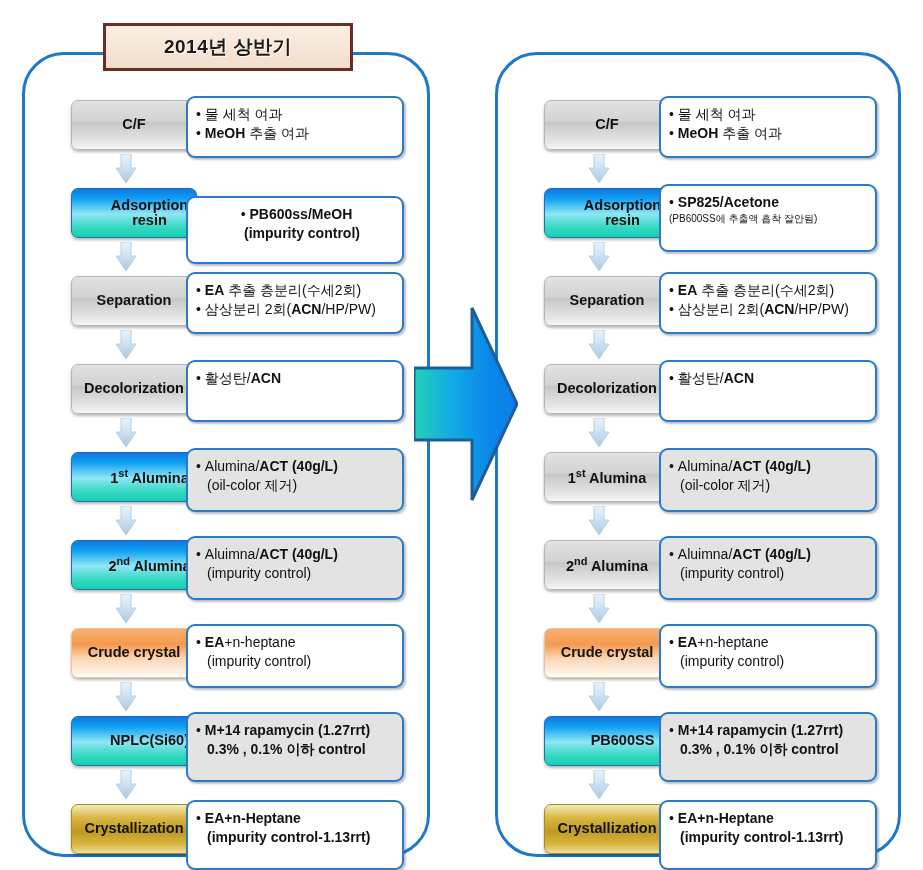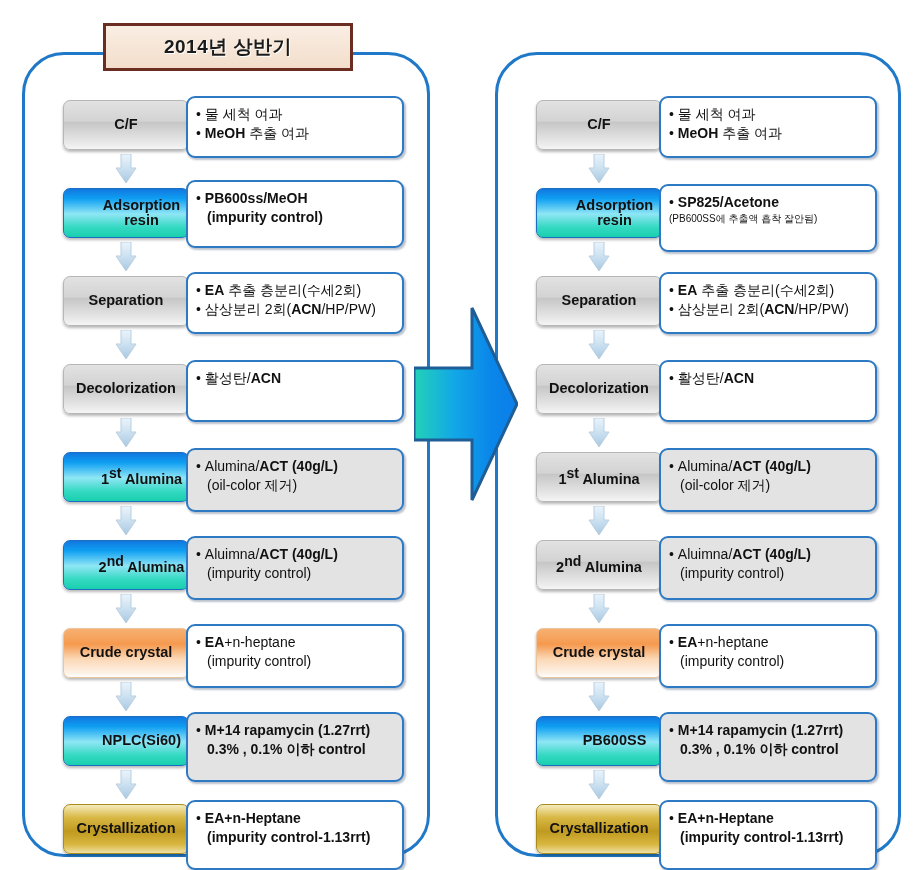--- a/index.html
+++ b/index.html
@@ -29,27 +29,27 @@
   
   .steps-col{position:absolute;width:126px;}
   .notes-col{position:absolute;width:218px;}
   #steps-left {left:63px;  top:100px;}
   #notes-left {left:186px; top:96px;}
   #steps-right{left:536px; top:100px;}
   #notes-right{left:659px; top:96px;}
 
   
   .step-wrap{position:relative;height:88px;}
-  .step{position:absolute;left:0;top:0;width:126px;height:50px;
+  .step{position:absolute;left:8px;top:0;width:126px;height:50px;
         box-sizing:border-box;border-radius:7px;
         display:flex;align-items:center;justify-content:center;
         font-size:14.5px;font-weight:bold;color:#111111;
         text-align:center;line-height:1.05;
         box-shadow:0 2px 3px rgba(0,0,0,.28);}
-  .step sup{font-size:14px;vertical-align:super;font-weight:bold;}
+  .step sup{font-size:11px;vertical-align:super;font-weight:bold;}
 
   .step.gray{
         background:linear-gradient(180deg,#e2e2e2 0%,#d3d3d3 42%,#c6c6c6 44%,#ededed 92%,#f6f6f6 100%);
         border:1px solid #b6b6b6;}
   .step.blue{
         background:linear-gradient(180deg,#1277e0 0%,#0e9ff2 20%,#8fe6f5 52%,#34d9c2 80%,#19cfae 100%);
         border:1.5px solid #1c6fc0;padding-left:31px;}
   .step.orange{
         background:linear-gradient(180deg,#f7b072 0%,#f59a4f 32%,#fbd7b4 62%,#fdf2e7 92%,#ffffff 100%);
         border:1px solid #e9c49c;}
@@ -211,21 +211,21 @@
         <div class="step gold">
           <span>Crystallization</span>
         </div>
       </div>
     </div>
   <div class="notes-col" id="notes-left">
       <div class="note white" style="top: 0px; height: 62px;">
         <span class="li"><span>•&nbsp;</span><span>물 세척 여과</span></span>
         <span class="li"><span>•&nbsp;</span><span class="b">MeOH</span><span> 추출 여과</span></span>
       </div>
-      <div class="note white" style="top: 84px; height: 68px;">
+      <div class="note white" style="top: 100px; height: 68px; text-align: center;">
         <span class="li"><span>•&nbsp;</span><span class="b">PB600ss/MeOH</span></span>
         <span class="li sub"><span class="b">(impurity control)</span></span>
       </div>
       <div class="note white" style="top: 176px; height: 62px;">
         <span class="li"><span>•&nbsp;</span><span class="b">EA</span><span> 추출 층분리(수세2회)</span></span>
         <span class="li"><span>•&nbsp;</span><span>삼상분리 2회(</span><span class="b">ACN</span><span>/HP/PW)</span></span>
       </div>
       <div class="note white" style="top: 264px; height: 62px;">
         <span class="li"><span>•&nbsp;</span><span>활성탄/</span><span class="b">ACN</span></span>
       </div>

